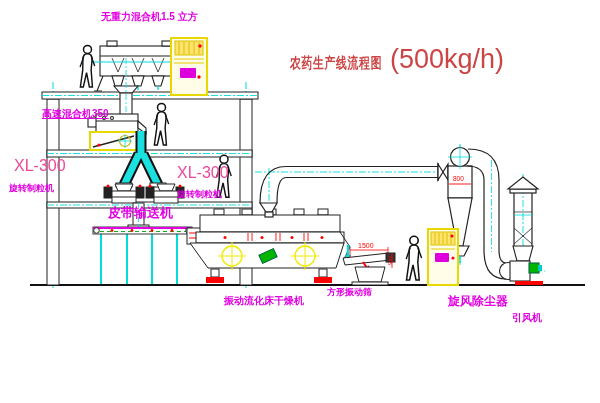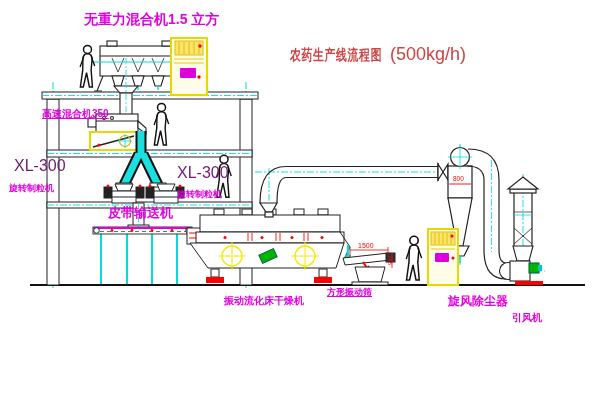--- a/index.html
+++ b/index.html
@@ -2,26 +2,26 @@
 <html><head>
 <meta charset="utf-8">
 <style>
   html,body{margin:0;padding:0;background:#ffffff;}
   #canvas{
     position:relative;width:600px;height:403px;background:#ffffff;overflow:hidden;
     font-family:"Liberation Sans", sans-serif;
   }
   #drawing{position:absolute;left:0;top:0;}
   .lbl{position:absolute;white-space:nowrap;pointer-events:none;line-height:1;}
-  .magenta{color:#701a75;}
+  .magenta{color:#ec4899;}
   .magenta-b{color:#e000e0;font-weight:bold;}
   .red{color:#ff0000;}
   #title{position:absolute;left:280px;top:44px;display:flex;align-items:baseline;color:#cc4444;margin-left:10px;}
   #title .zh{font-size:15px;font-weight:bold;display:inline-block;transform:scaleX(0.72);transform-origin:left bottom;letter-spacing:1px;}
-  #title .cap{font-size:18px;font-weight:normal;letter-spacing:0px;margin-left:-28px;}
+  #title .cap{font-size:27px;font-weight:normal;letter-spacing:0px;margin-left:-28px;}
 </style>
 </head>
 <body>
 
 <div id="canvas">
 
 <svg id="drawing" width="600" height="403" viewBox="0 0 600 403">
   <defs>
     <symbol id="person" viewBox="0 0 20 50">
       <circle cx="10" cy="5.5" r="4.2" fill="#fff" stroke="#111" stroke-width="1.6"></circle>
@@ -242,35 +242,35 @@
     <use href="#person" x="214" y="154" width="20" height="48"></use>
     <use href="#person" x="404" y="235" width="20" height="50"></use>
   </g>
 </svg>
 
   <div id="title">
     <span class="zh">农药生产线流程图</span>
     <span class="cap">(500kg/h)</span>
   </div>
 
-  <div class="lbl magenta-b" style="left:84px;top:12px;font-size:14px;">无重力混合机1.5 立方</div>
+  <div class="lbl magenta-b" style="left:101px;top:12px;font-size:10px;">无重力混合机1.5 立方</div>
 
   <div class="lbl magenta-b" style="left:42px;top:109px;font-size:10px;text-decoration:underline;">高速混合机350</div>
 
   <div class="lbl magenta" style="left:14px;top:158px;font-size:16px;">XL-300</div>
   <div class="lbl magenta-b" style="left:9px;top:184px;font-size:9px;">旋转制粒机</div>
 
   <div class="lbl magenta" style="left:177px;top:165px;font-size:16px;">XL-300</div>
   <div class="lbl magenta-b" style="left:177px;top:190px;font-size:9px;">旋转制粒机</div>
 
   <div class="lbl magenta-b" style="left:108px;top:206px;font-size:13px;">皮带输送机</div>
 
   <div class="lbl magenta-b" style="left:224px;top:296px;font-size:10px;">振动流化床干燥机</div>
 
-  <div class="lbl magenta-b" style="left:327px;top:288px;font-size:9px;text-decoration:underline;">方形振动筛</div>
+  <div class="lbl magenta-b" style="left:327px;top:288px;font-size:9px;">方形振动筛</div>
 
   <div class="lbl magenta-b" style="left:448px;top:295px;font-size:12px;">旋风除尘器</div>
 
   <div class="lbl magenta-b" style="left:512px;top:293px;font-size:10px;margin-top:20px;">引风机</div>
 
   <div class="lbl red" style="left:453px;top:176px;font-size:6.5px;">800</div>
   <div class="lbl red" style="left:358px;top:242px;font-size:7px;">1500</div>
   <div class="lbl red" style="left:393px;top:255px;font-size:6px;transform:rotate(90deg);transform-origin:left top;">745</div>
 
 </div>

